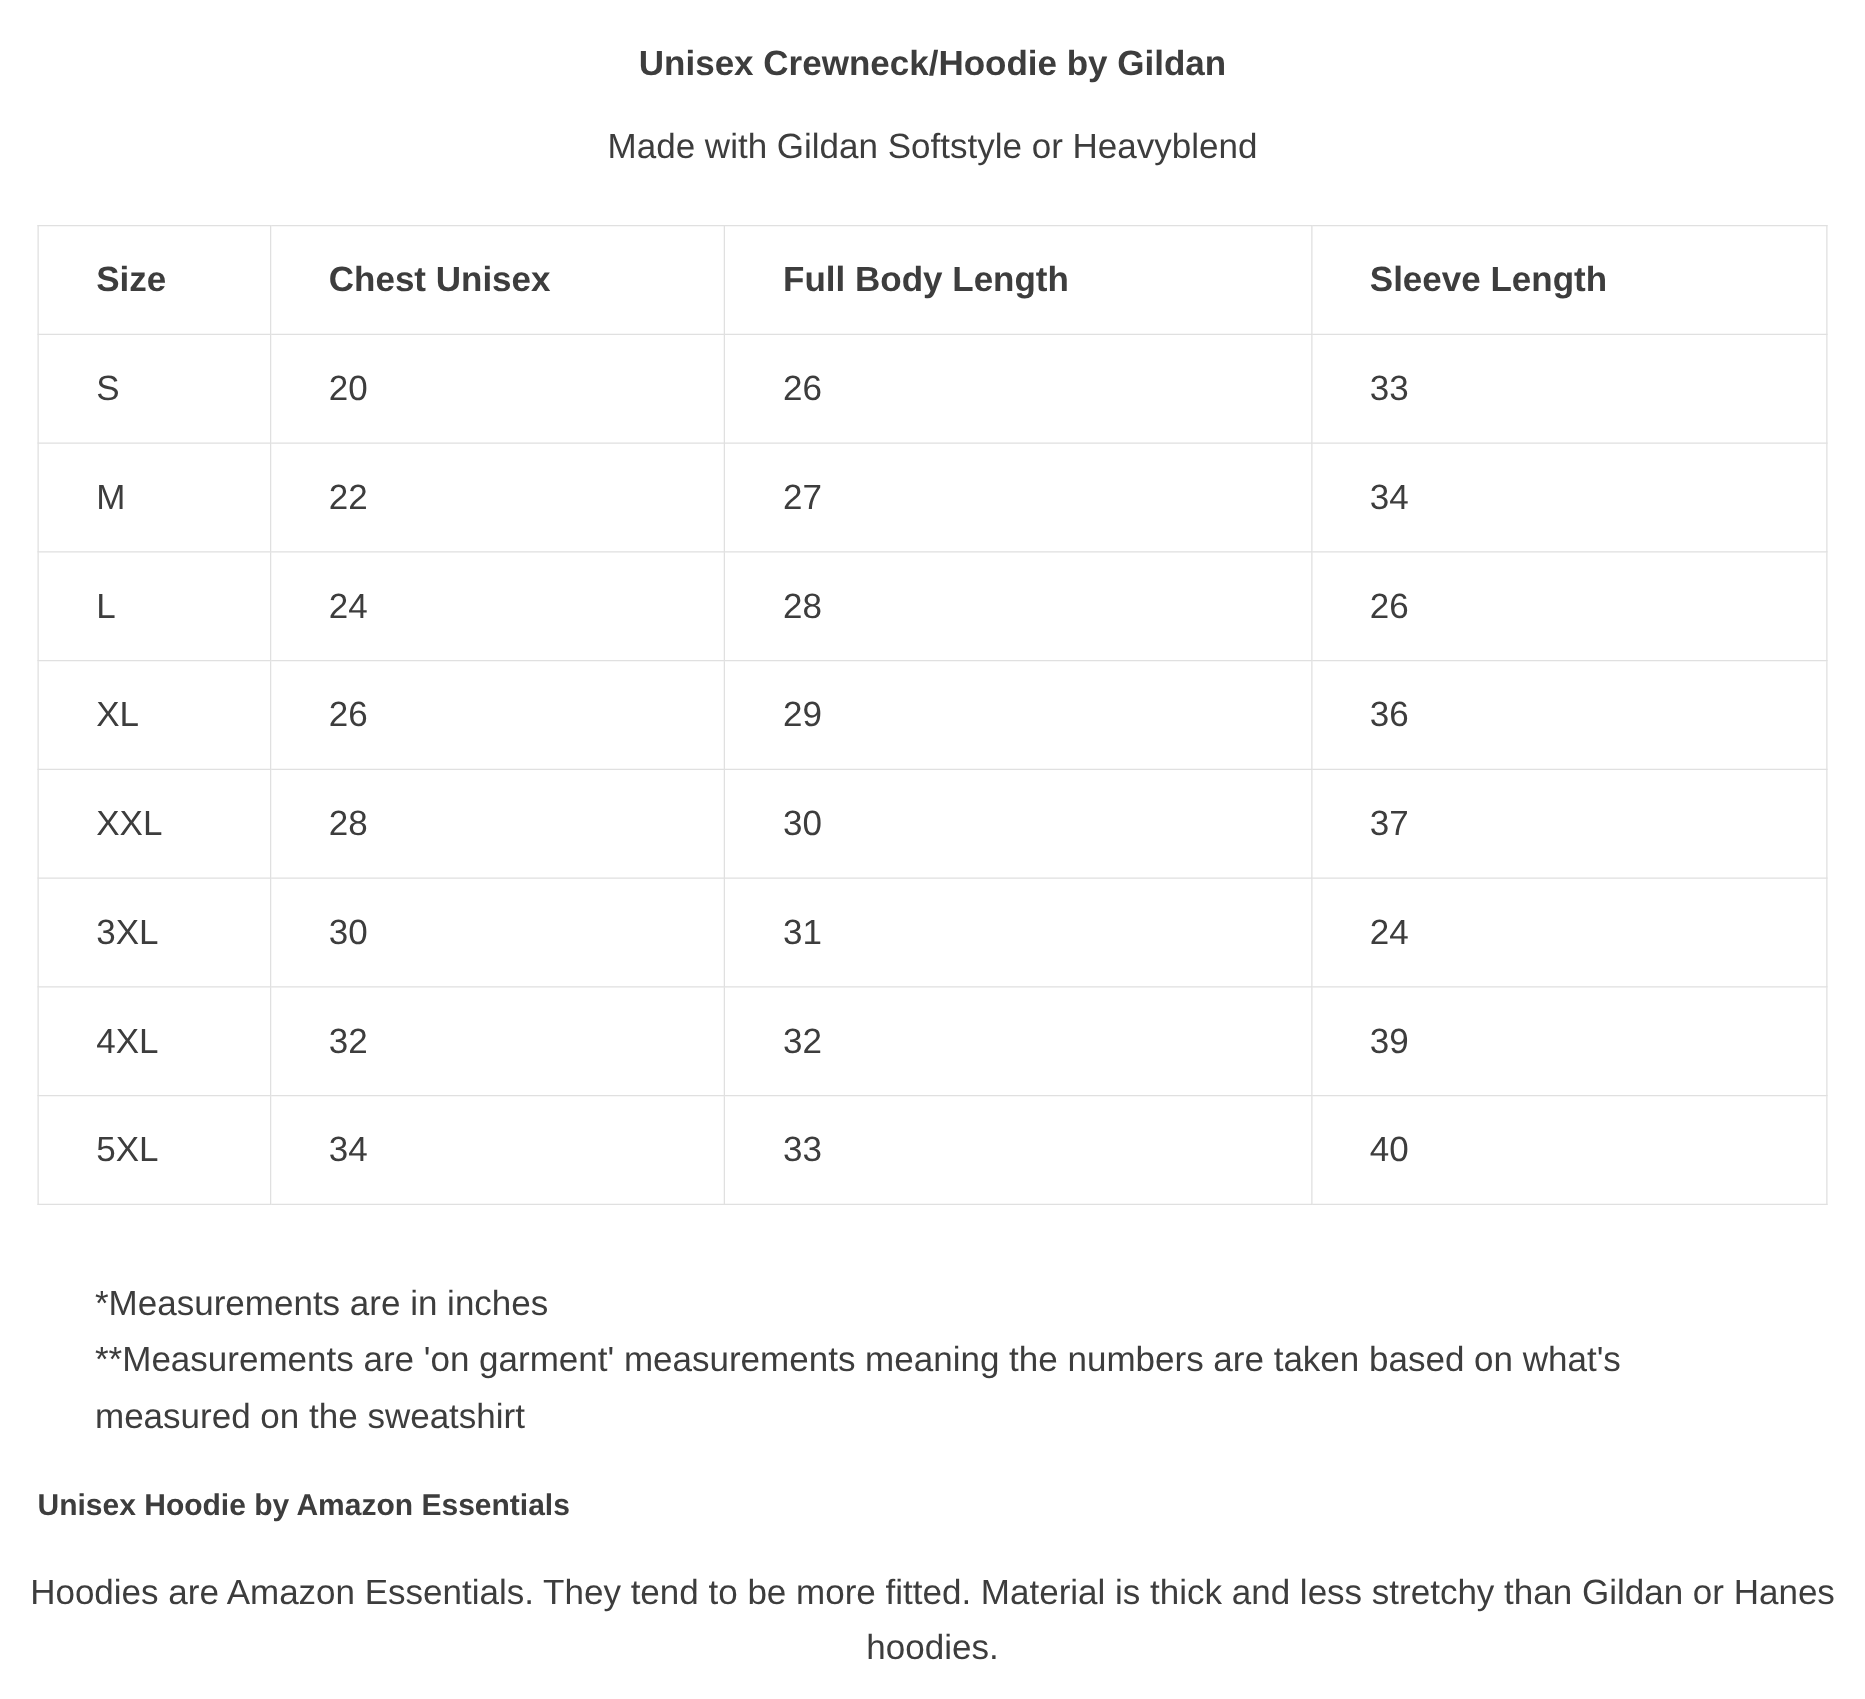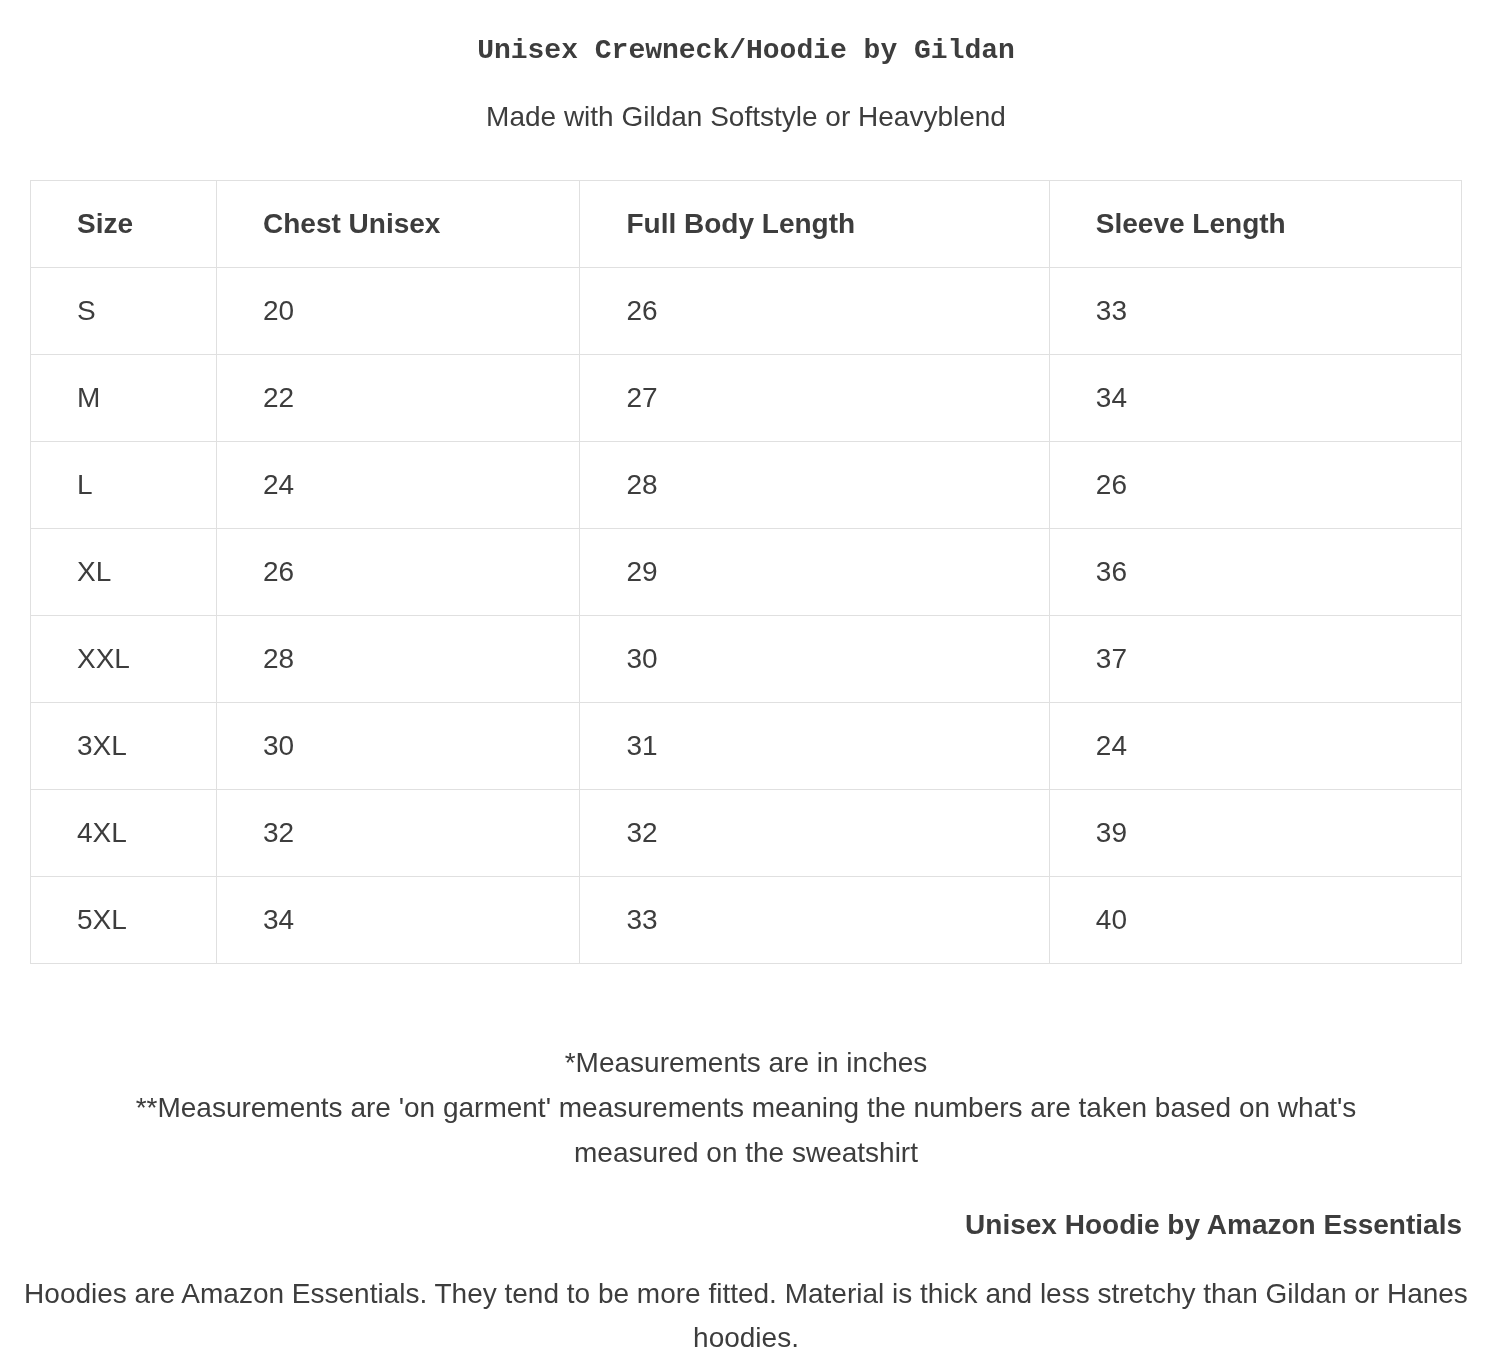--- a/index.html
+++ b/index.html
@@ -22,21 +22,20 @@
     font-family: "Liberation Sans", "DejaVu Sans", sans-serif;
     font-size: 28px;
     line-height: 38px;
   }
   .doc-title {
     margin: 14px 0 0;
     font-size: 28px;
     line-height: 38px;
     font-weight: 700;
     text-align: center;
-    font-family: Liberation Mono, monospace;
   }
   .doc-subtitle {
     margin: 28px 0 0;
     text-align: center;
   }
   table.size-chart {
     width: 100%;
     margin-top: 44px;
     border-collapse: collapse;
     table-layout: fixed;
@@ -53,31 +52,30 @@
     font-weight: 400;
     color: var(--text-color);
   }
   table.size-chart th { font-weight: 700; }
   col.c-size   { width: 13.0%; }
   col.c-chest  { width: 25.4%; }
   col.c-body   { width: 32.8%; }
   col.c-sleeve { width: 28.8%; }
   .notes {
     max-width: 1340px;
-    margin: 76px auto 0;
-    text-align: center;
+    margin: 56px auto 0;
     line-height: 45px;
   }
   .notes p { margin: 0; }
   .section2-title {
     margin: 27px 0 0;
-    font-size: 28px;
+    font-size: 24px;
     line-height: 45px;
     font-weight: 700;
-    text-align: right;
+    text-align: left;
   }
   .section2-body {
     margin: 25px -10px 0;
     text-align: center;
     line-height: 44px;
   }
 </style>
 </head>
 <body>
 

